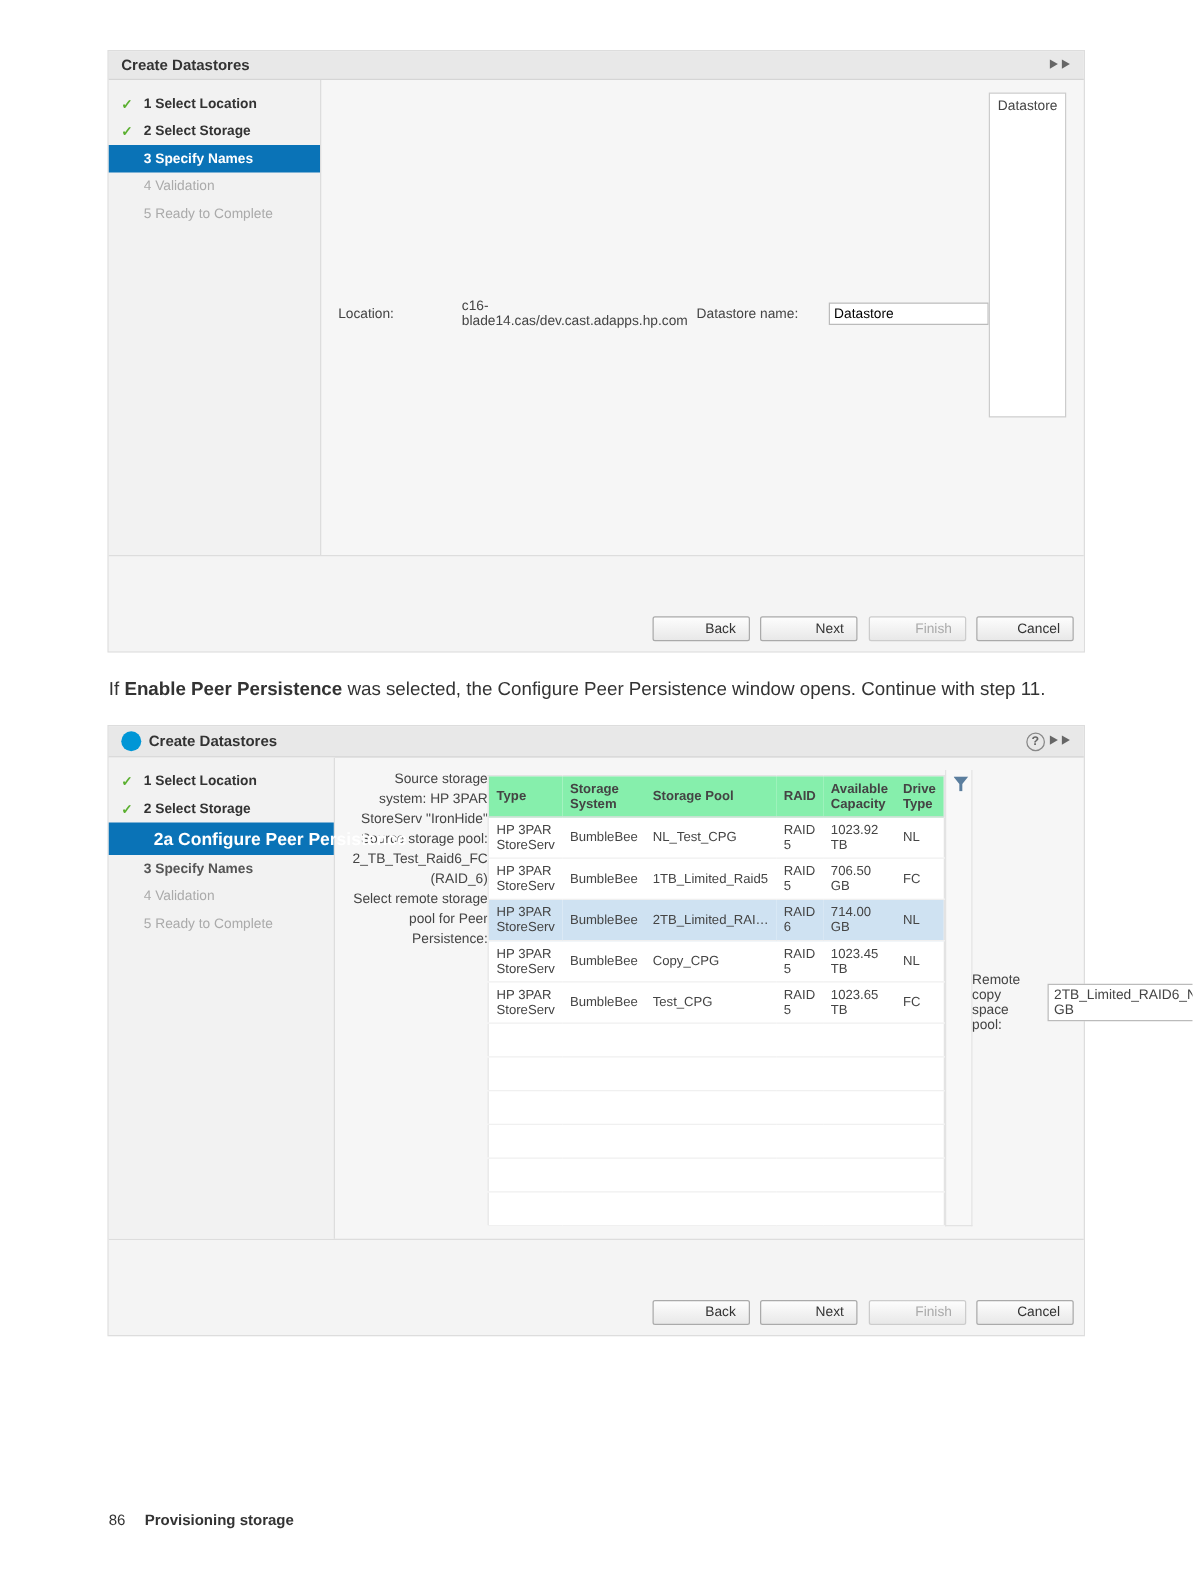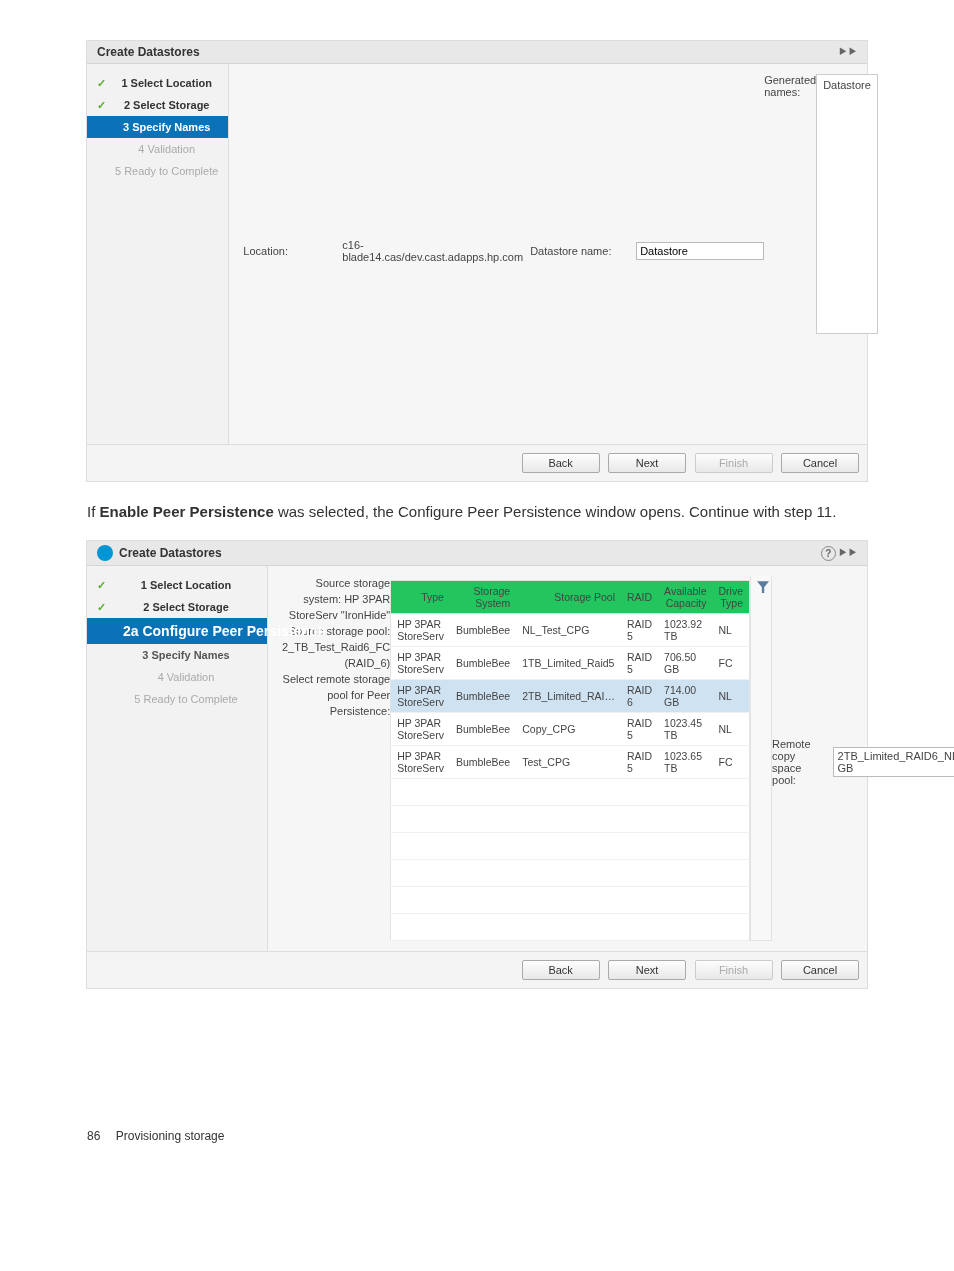--- a/index.html
+++ b/index.html
@@ -44,21 +44,20 @@
     background: #f2f2f2;
     border-right: 1px solid #ddd;
     padding: 8px 0;
   }
   .step {
     font-size: 11px;
     padding: 5px 10px 5px 28px;
     color: #555;
     position: relative;
     white-space: nowrap;
-    text-align: center;
   }
   .step-sub {
     font-size: 14px;
     padding: 5px 10px 5px 36px;
   }
   .step.completed { color: #333; font-weight: bold; }
   .step.completed::before {
     content: "✓";
     color: #5bb030;
     position: absolute;
@@ -107,45 +106,45 @@
   }
   .btn {
     display: inline-block;
     min-width: 56px;
     font-size: 11px;
     padding: 3px 10px;
     margin-left: 4px;
     border: 1px solid #aaa;
     background: linear-gradient(#fdfdfd,#e8e8e8);
     border-radius: 2px;
-    text-align: center;
     color: #333;
+    margin-top: 40px;
   }
   .btn.disabled { color: #aaa; border-color: #ccc; }
   .body-text {
     width: 780px;
     margin: 10px auto 18px auto;
     font-size: 15px;
     line-height: 1.35;
     font-family: "Segoe UI", Arial, sans-serif;
   }
   
   .tbl {
     width: 100%;
     border-collapse: collapse;
     font-size: 10.5px;
     background: #fff;
     border: 1px solid #e3e3e3;
     margin-top: 4px;
   }
   .tbl th {
-    background: #22c55e;
-    text-align: right;
+    background: #86efac;
+    text-align: left;
     padding: 4px 6px;
-    font-weight: normal;
+    font-weight: bold;
     border-bottom: 1px solid #ddd;
   }
   .tbl td {
     padding: 4px 6px;
     border-bottom: 1px solid #f0f0f0;
   }
   .tbl tr.selected td {
     background: #cfe2f2;
   }
   .tbl tr.blank td { height: 18px; }
@@ -175,21 +174,21 @@
   .drop.small { min-width: 40px; }
   .src-lines { line-height: 1.45; margin-bottom: 4px; text-align: right; }
   .footer-page {
     position: relative;
     width: 780px;
     margin: 140px auto 0 auto;
     font-size: 12px;
     font-family: "Segoe UI", Arial, sans-serif;
   }
   .footer-page .pageno { }
-  .footer-page .section { margin-left: 12px; }
+  .footer-page .section { margin-left: 12px; font-weight: bold; }
   .dlg-title {
     display: flex;
     align-items: center;
     gap: 6px;
   }
   .hp-icon {
     width: 16px; height: 16px;
     border-radius: 50%;
     background: #0096d6;
     display: inline-block;
@@ -222,21 +221,20 @@
     </div>
     <div class="content-pane">
       <div class="fld-row">
         <span class="fld-label">Location:</span>
         <span>c16-blade14.cas/dev.cast.adapps.hp.com</span>
       </div>
       <div class="fld-row">
         <span class="fld-label">Datastore name:</span>
         <input class="txt-input" type="text" value="Datastore" style="">
       </div>
-      <div>Generated names:</div>
       <div class="names-list">
         <div>Datastore</div>
       </div>
     </div>
   </div>
   <div class="dialog-footer">
     <span class="btn">Back</span>
     <span class="btn">Next</span>
     <span class="btn disabled">Finish</span>
     <span class="btn">Cancel</span>

